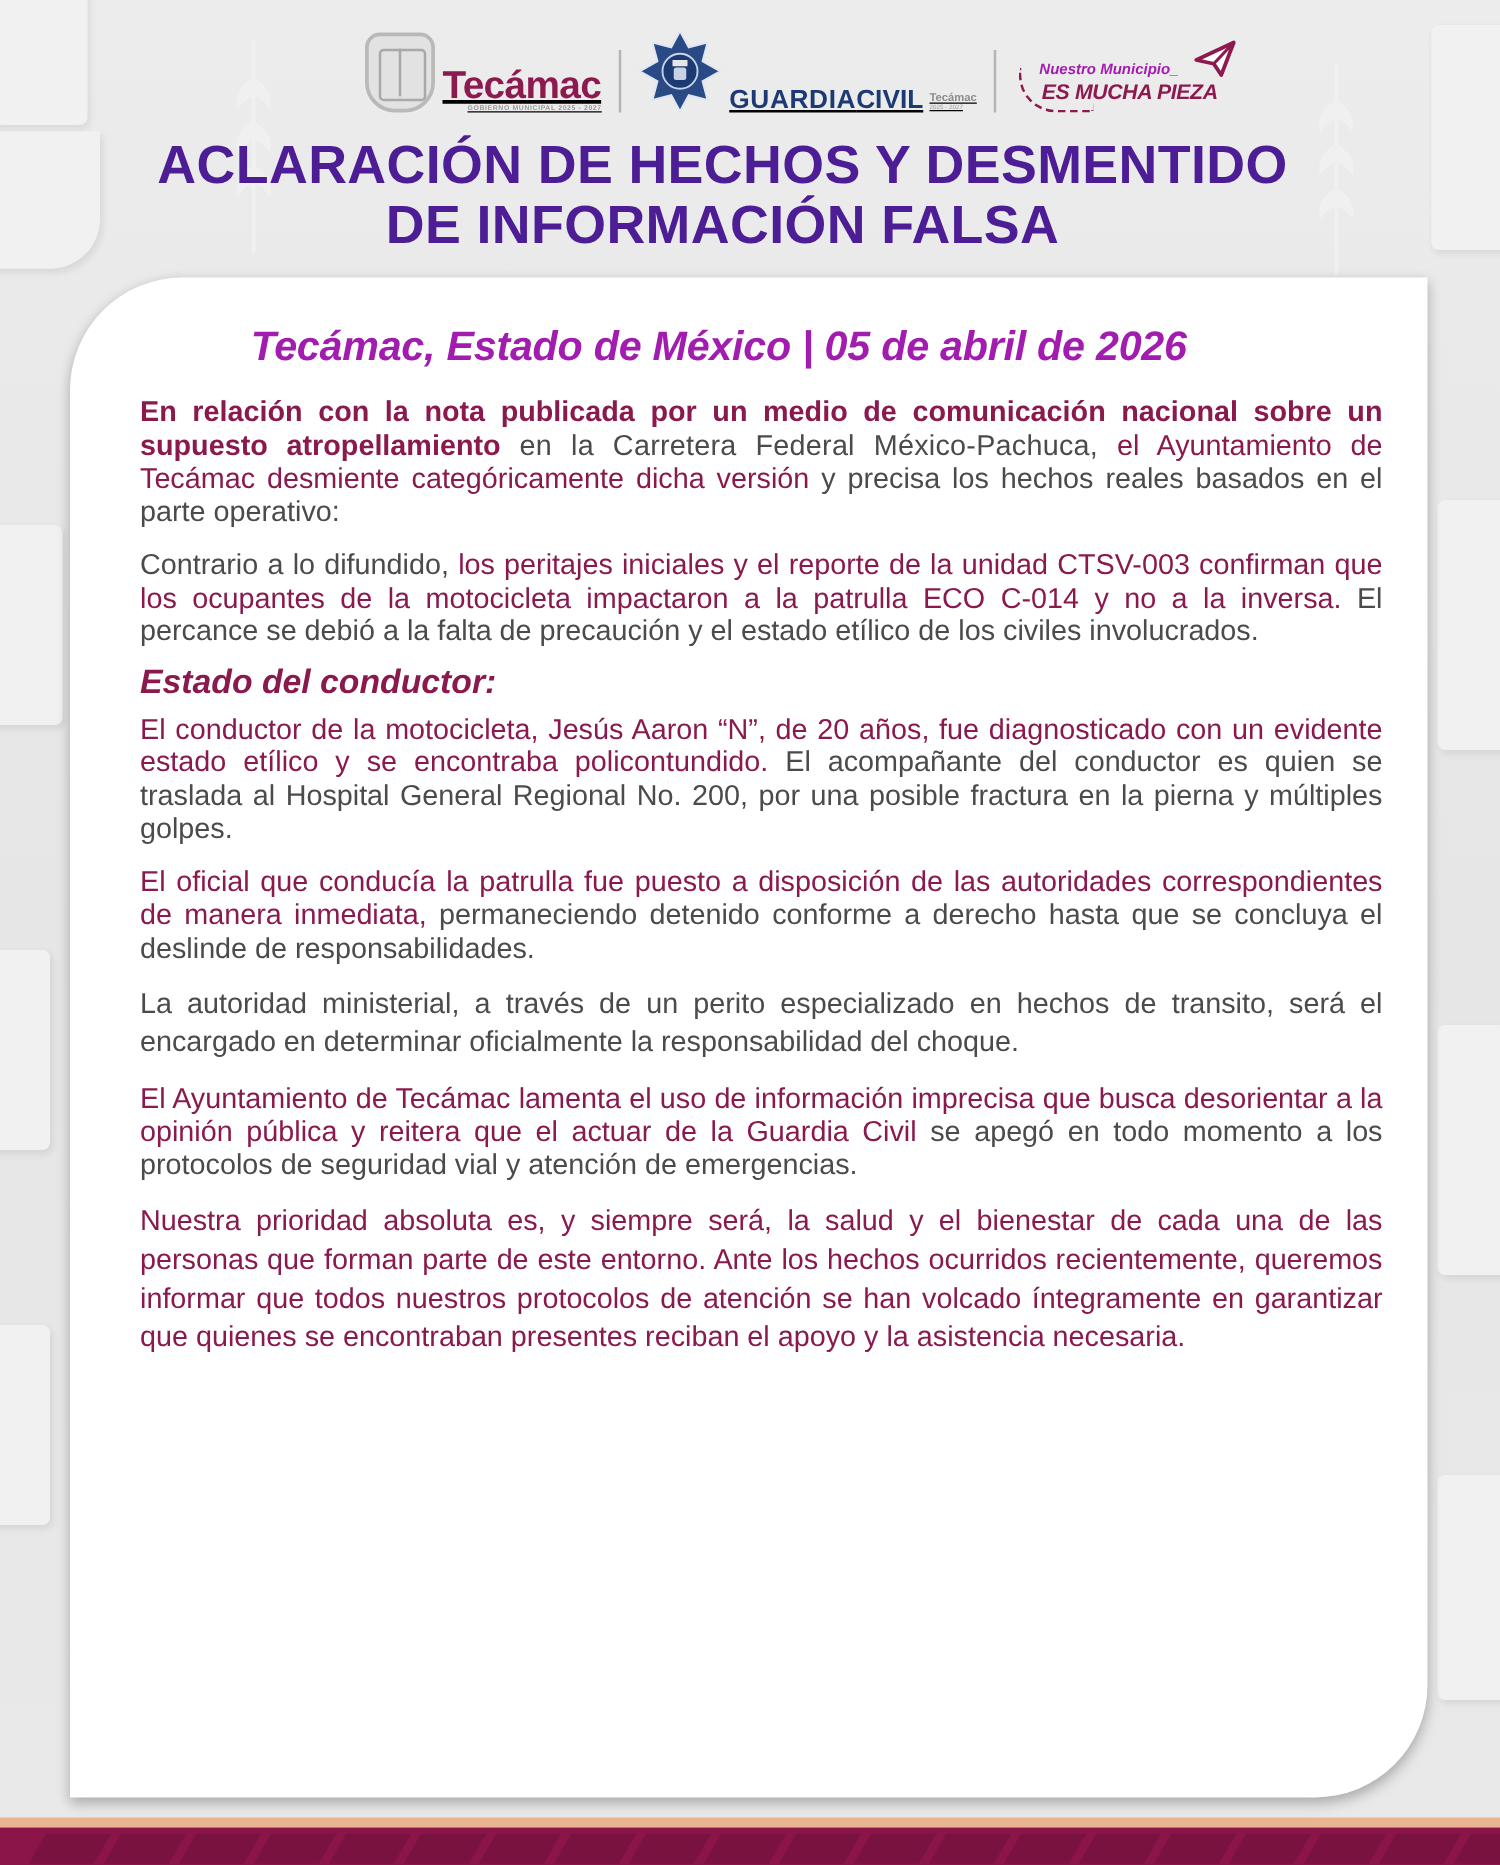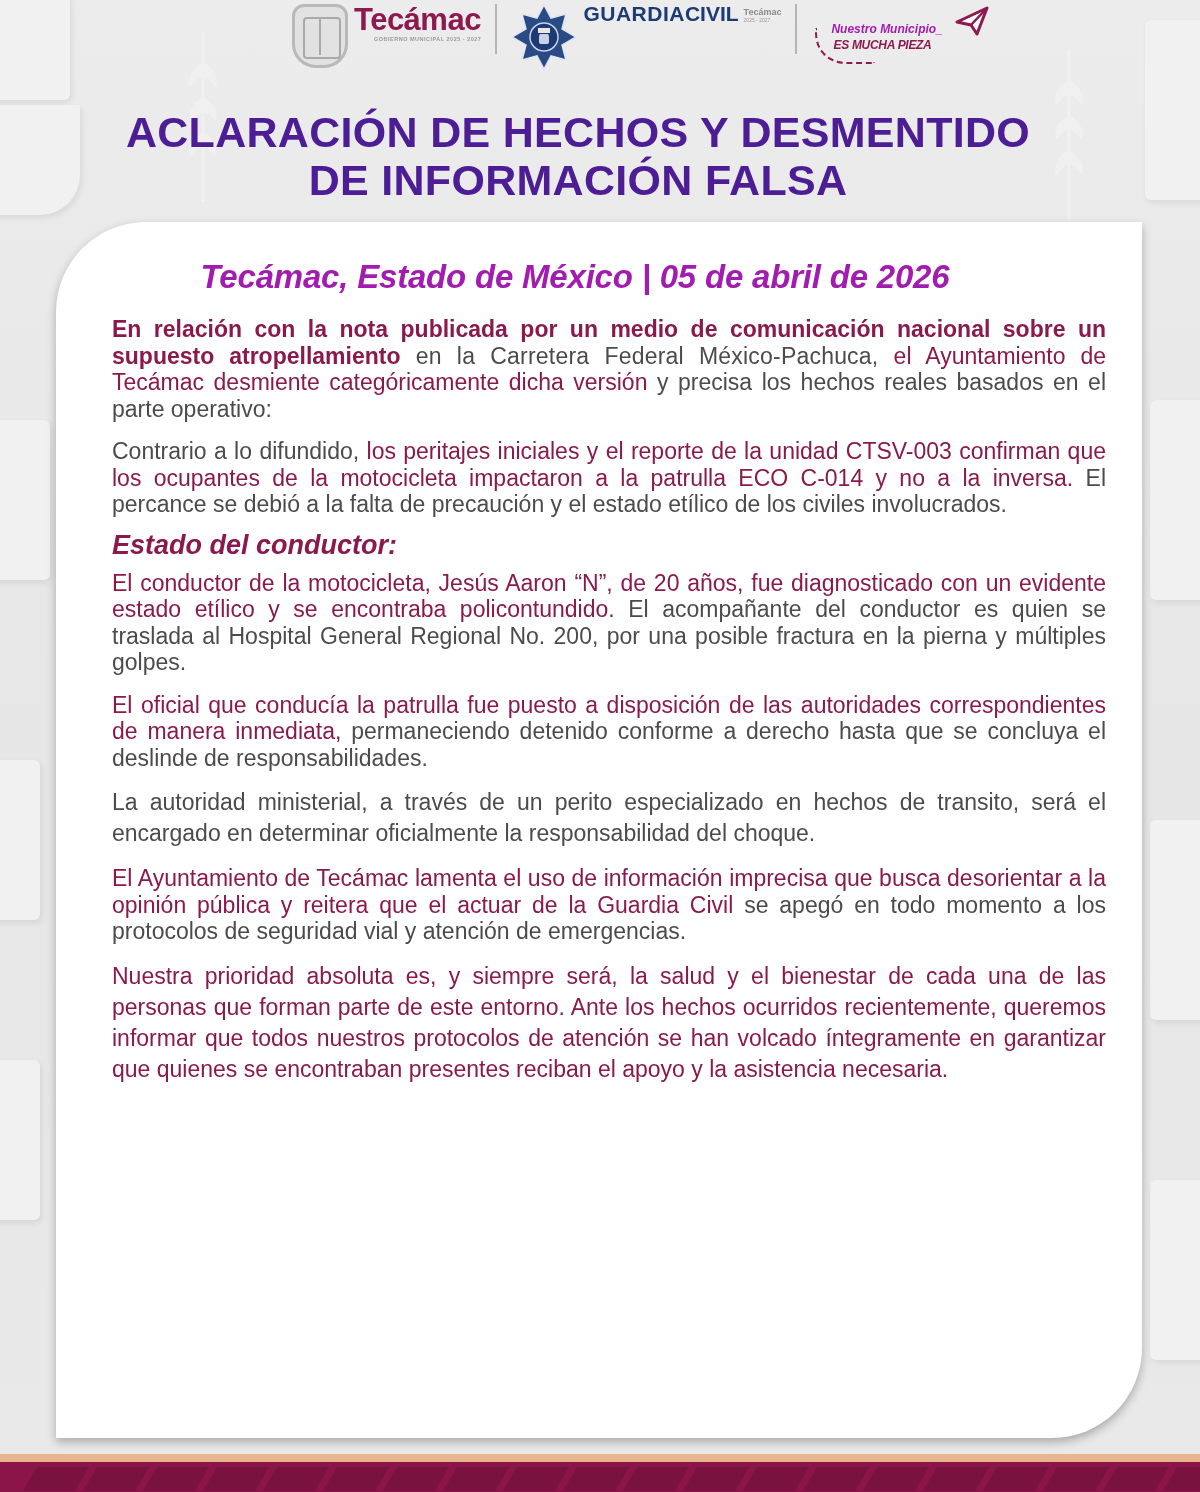--- a/index.html
+++ b/index.html
@@ -8,42 +8,42 @@
     position: relative;
     background: linear-gradient(180deg, #ececec 0%, #e6e6e6 50%, #e9e9e9 100%);
     font-family: "Liberation Sans", sans-serif;
   }
   
   .deco { position: absolute; background: #f1f1f1; border-radius: 6px;
           box-shadow: 2px 3px 6px rgba(0,0,0,0.08); }
   .wheat { position: absolute; width: 34px; height: 170px; opacity: 0.6; }
 
   
-  .logos { position: absolute; top: 4px; left: 292px; height: 70px; display: flex; align-items: flex-start; }
+  .logos { position: absolute; top: 20px; left: 292px; height: 70px; display: flex; align-items: flex-end; text-decoration: underline; }
   .shield { width: 56px; height: 64px; border: 3px solid #b9b9b9; border-radius: 12px 12px 24px 24px;
             background: #e2e2e2; position: relative; }
   .shield::before { content: ""; position: absolute; left: 8px; top: 10px; width: 34px; height: 38px;
             border: 2px solid #a9a9a9; border-radius: 4px; }
   .shield::after { content: ""; position: absolute; left: 24px; top: 10px; width: 2px; height: 38px; background: #a9a9a9; }
   .teca-block { margin-left: 6px; display: flex; flex-direction: column; }
   .teca-name { font-size: 31px; font-weight: 700; color: #8c1a4f; line-height: 32px; letter-spacing: -0.5px; }
   .teca-sub { font-size: 5.5px; color: #9a9a9a; letter-spacing: 0.5px; font-weight: 700; margin-left: 20px; }
   .vsep { width: 2px; height: 50px; background: #b5b5b5; margin: 0 14px; }
   .star { width: 66px; height: 66px; position: relative; }
   .gc-block { margin-left: 6px; display: flex; }
   .gc-title { display: flex; flex-direction: row; }
   .gc-l1 { font-size: 21px; font-weight: 900; color: #1c3a73; line-height: 20px; letter-spacing: 0.5px; }
   .gc-l2 { display: flex; align-items: flex-end; }
   .gc-l2 .civil { font-size: 21px; font-weight: 900; color: #1c3a73; line-height: 20px; }
   .gc-side { margin-left: 5px; display: flex; flex-direction: column; }
   .gc-side .t { font-size: 9px; color: #8c8c8c; font-weight: 700; line-height: 9px; }
   .gc-side .y { font-size: 5px; color: #9a9a9a; line-height: 7px; }
   .slogan { position: relative; width: 180px; height: 60px; margin-left: 4px; }
   .slogan .l1 { position: absolute; left: 16px; top: 18px; font-size: 12px; font-weight: 700; font-style: italic; color: #a21caf; }
-  .slogan .l2 { position: absolute; left: 18px; top: 34px; font-size: 12px; font-weight: 900; font-style: italic; color: #8c1a4f; letter-spacing: -0.3px; }
+  .slogan .l2 { position: absolute; left: 18px; top: 34px; font-size: 17px; font-weight: 900; font-style: italic; color: #8c1a4f; letter-spacing: -0.3px; }
   .slogan .dash { position: absolute; left: 0; top: 24px; width: 60px; height: 36px;
                   border: 2px dashed #8c1a4f; border-right: none; border-top: none; border-radius: 0 0 0 30px; }
   .slogan svg { position: absolute; right: 6px; top: 2px; }
 
   
   .title { position: absolute; top: 108px; left: 0; width: 1156px; text-align: center;
            color: #4c1d95; font-weight: 900; font-size: 43px; line-height: 48px; letter-spacing: 0.3px; }
   .title span { display: block; }
 
   

